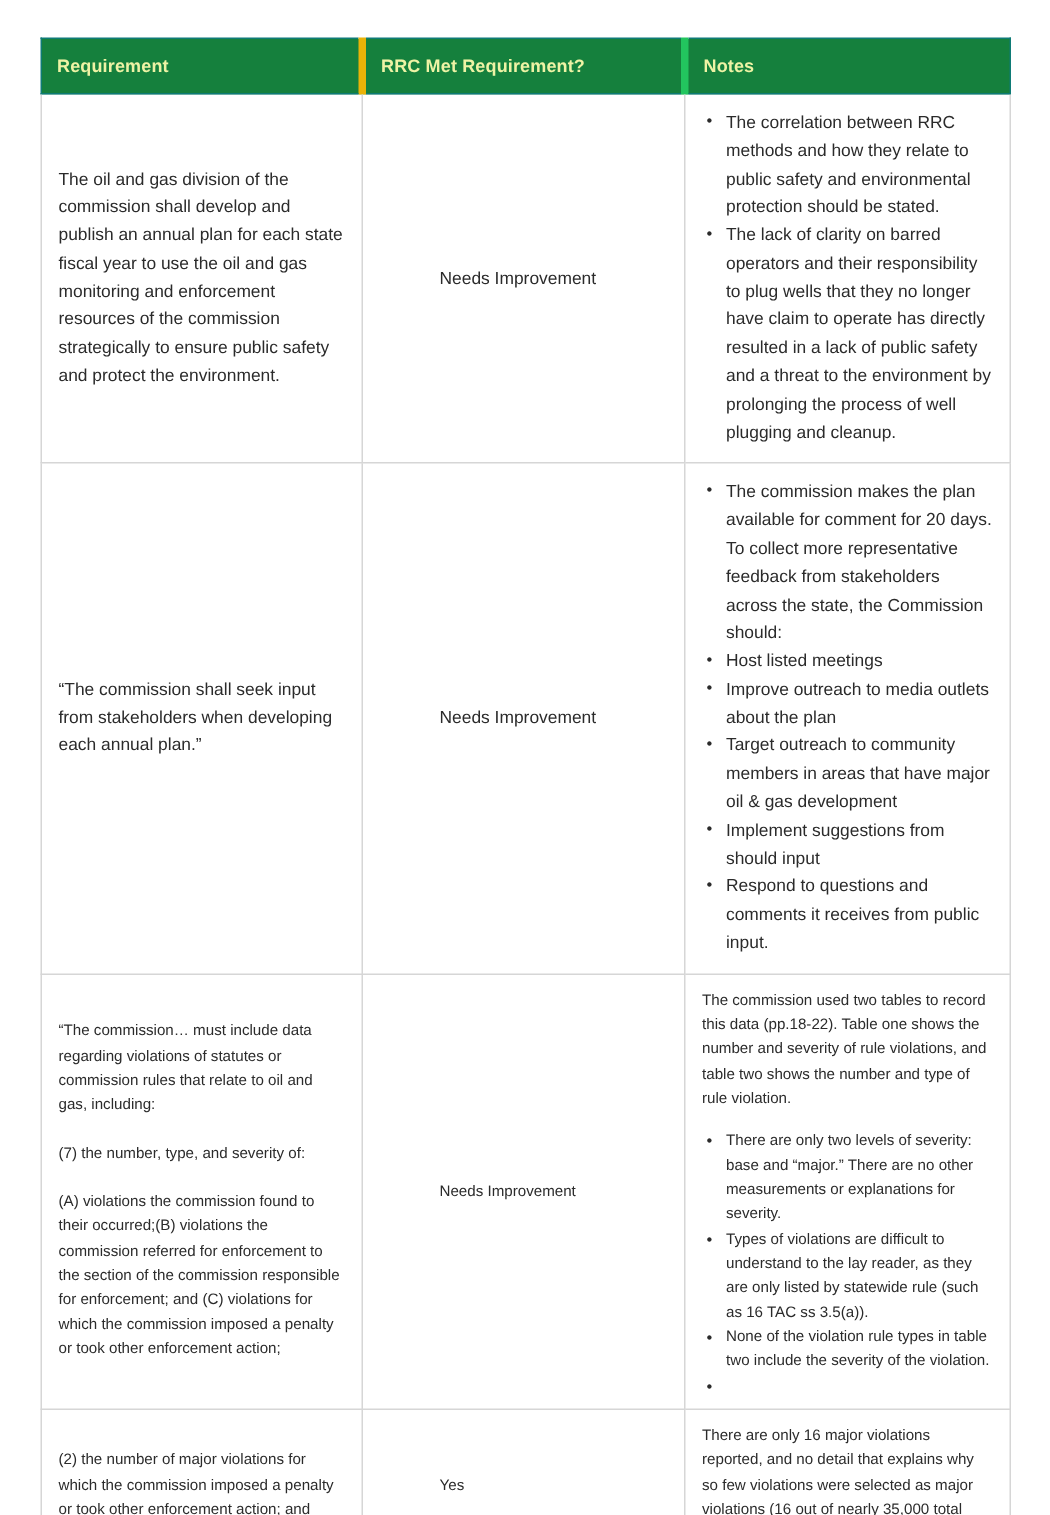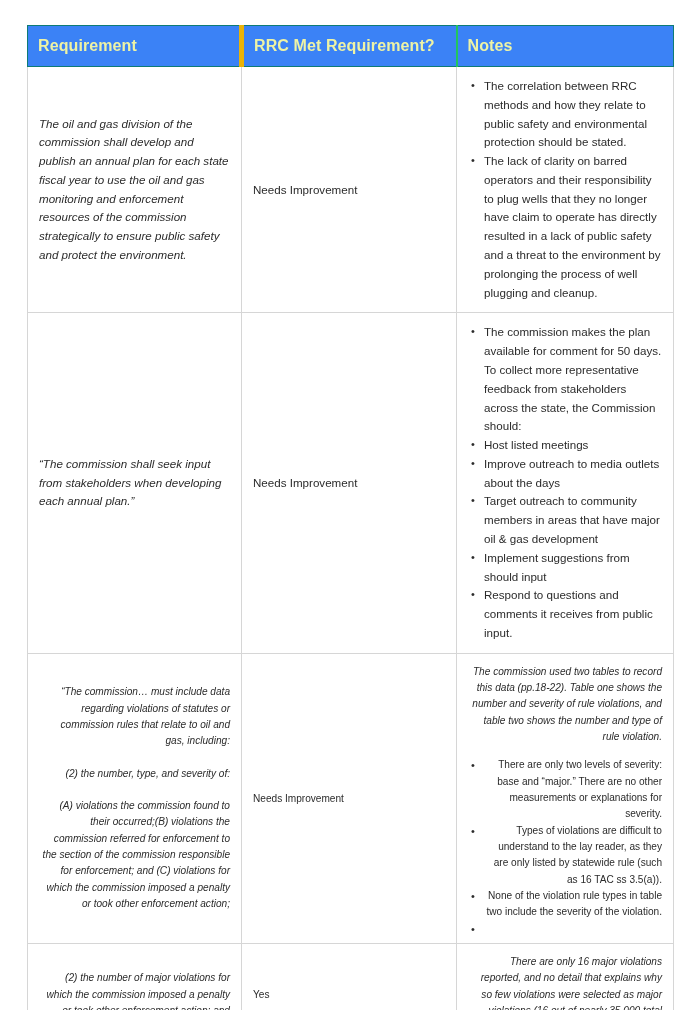--- a/index.html
+++ b/index.html
@@ -34,51 +34,50 @@
     border-collapse: collapse;
     table-layout: fixed;
     background: #ffffff;
   }
 
   table.compliance-table col.c-req   { width: 214px; }
   table.compliance-table col.c-met   { width: 215px; }
   table.compliance-table col.c-notes { width: 217px; }
 
   thead th {
-    background: #3b82f6;
+    background: #15803d;
     color: #eef3a5;
-    font-size: 16px;
+    font-size: 12px;
     font-weight: bold;
     text-align: left;
     padding: 11px 10px 11px 10px;
     border: 1px solid #0e7b76;
     vertical-align: middle;
     letter-spacing: 0.1px;
   }
   thead th.th-met { border-left: 5px solid #eab308; }
-  thead th.th-notes { border-left: 2px solid #22c55e; }
+  thead th.th-notes { border-left: 5px solid #22c55e; }
 
   tbody td {
     border: 1px solid #d6d6d6;
     vertical-align: middle;
     padding: 10px 11px 10px 11px;
     background: #ffffff;
   }
 
   td.col-req  { vertical-align: middle; }
   td.col-met  { vertical-align: middle; }
   td.col-notes{ vertical-align: middle; margin-left: 48px; }
 
   
   .txt-lg { font-size: 11.6px; line-height: 1.62; }
-  .txt-sm { font-size: 10.1px; line-height: 1.62; text-align: right; }
+  .txt-sm { font-size: 10.1px; line-height: 1.62; }
 
   td p {
     margin: 0 0 0 0;
-    font-style: italic;
   }
   td p + p { margin-top: 16px; }
 
   ul.notes-list {
     margin: 0;
     padding: 0 0 0 16px;
     list-style: none;
   }
   ul.notes-list li {
     position: relative;
@@ -92,21 +91,21 @@
     top: 0;
     font-size: 11px;
     line-height: inherit;
     color: #2b2b2b;
   }
   ul.notes-list li.empty-bullet { min-height: 1.2em; }
 
   .notes-para { margin: 0 0 12px 0; }
   .notes-para.last { margin-bottom: 0; }
 
-  .met-text { font-size: 11.6px; line-height: 1.5; }
+  .met-text { font-size: 11.6px; line-height: 1.5; margin-left: 40px; }
   .met-text.small { font-size: 10.1px; }
 </style>
 </head>
 <body>
 
 <div class="page">
   <div class="table-wrap">
     <table class="compliance-table">
       <colgroup>
         <col class="c-req">
@@ -143,35 +142,35 @@
           <td class="col-req">
             <div class="txt-lg">
               <p>“The commission shall seek input from stakeholders when developing each annual plan.”</p>
             </div>
           </td>
           <td class="col-met">
             <div class="met-text">Needs Improvement</div>
           </td>
           <td class="col-notes">
             <ul class="notes-list txt-lg">
-              <li>The commission makes the plan available for comment for 50 days. To collect more representative feedback from stakeholders across the state, the Commission should:</li>
+              <li>The commission makes the plan available for comment for 20 days. To collect more representative feedback from stakeholders across the state, the Commission should:</li>
               <li>Host listed meetings</li>
-              <li>Improve outreach to media outlets about the days</li>
+              <li>Improve outreach to media outlets about the plan</li>
               <li>Target outreach to community members in areas that have major oil &amp; gas development</li>
               <li>Implement suggestions from should input</li>
               <li>Respond to questions and comments it receives from public input.</li>
             </ul>
           </td>
         </tr>
 
         <tr style="height:250px">
           <td class="col-req">
             <div class="txt-sm">
               <p>“The commission… must include data regarding violations of statutes or commission rules that relate to oil and gas, including:</p>
-              <p>(2) the number, type, and severity of:</p>
+              <p>(7) the number, type, and severity of:</p>
               <p>(A) violations the commission found to their occurred;(B) violations the commission referred for enforcement to the section of the commission responsible for enforcement; and (C) violations for which the commission imposed a penalty or took other enforcement action;</p>
             </div>
           </td>
           <td class="col-met">
             <div class="met-text small">Needs Improvement</div>
           </td>
           <td class="col-notes">
             <div class="txt-sm">
               <p class="notes-para">The commission used two tables to record this data (pp.18-22). Table one shows the number and severity of rule violations, and table two shows the number and type of rule violation.</p>
               <ul class="notes-list">

